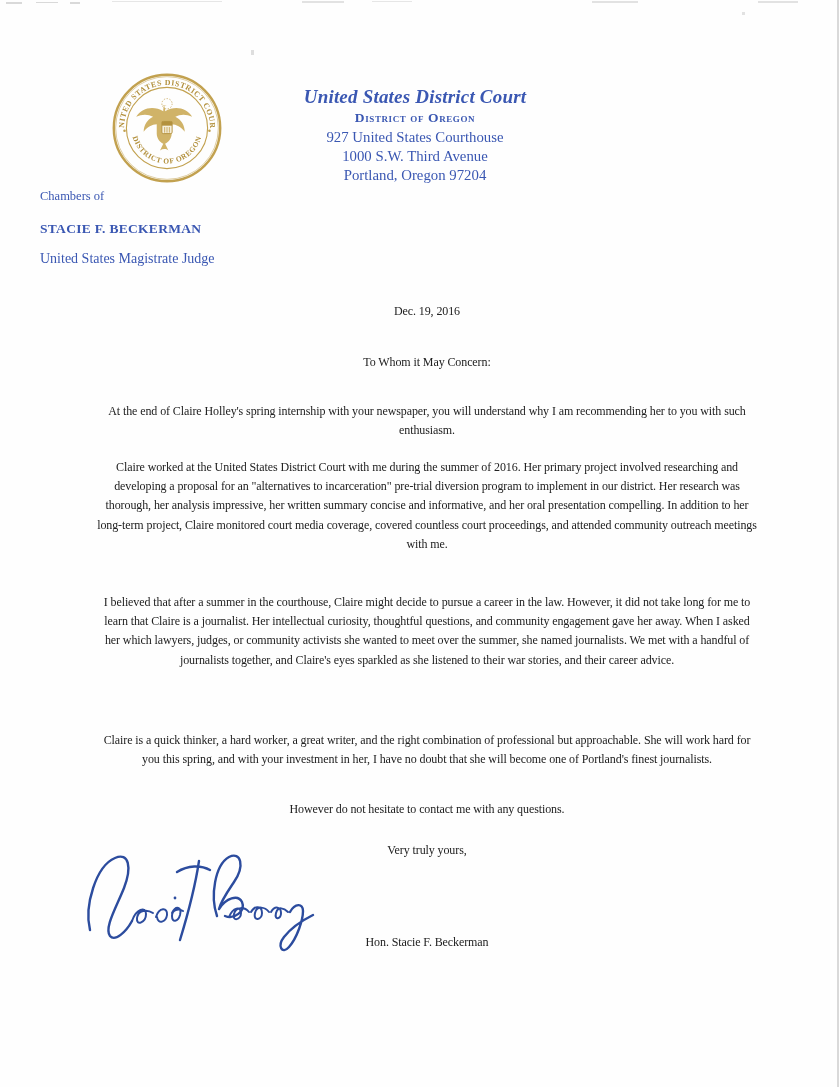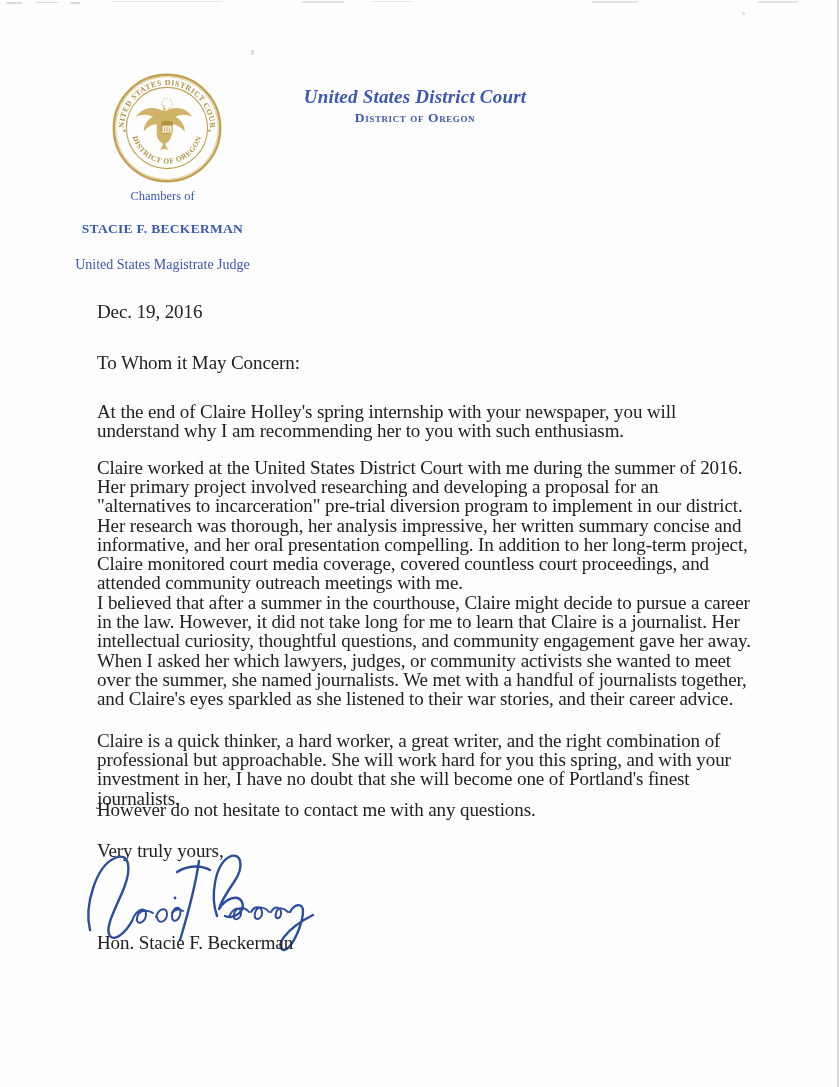--- a/index.html
+++ b/index.html
@@ -14,27 +14,27 @@
                background:#cfcfcf; opacity:.8; }
   
   .seal { position:absolute; left:111px; top:72px; width:112px; height:112px; }
   .header-block { position:absolute; left:265px; top:86px; width:300px;
                   text-align:center; color:#3a57b2; }
   .court-name { font-size:19px; font-weight:bold; font-style:italic; letter-spacing:.2px; }
   .court-district { font-size:13.5px; font-weight:bold; font-variant:small-caps;
                     letter-spacing:.6px; margin-top:2px; }
   .court-address { font-size:14.8px; line-height:19px; margin-top:2px; }
   .chambers-block { position:absolute; left:40px; top:189px; width:245px;
-                    text-align:center; color:#3a57b2; }
+                    text-align:left; color:#3a57b2; }
   .chambers-label { font-size:12.5px; }
   .judge-name { font-size:13.5px; font-weight:bold; letter-spacing:.3px; margin-top:17px; }
-  .judge-title { font-size:14px; margin-top:20px; }
+  .judge-title { font-size:14px; margin-top:14px; }
   
   .body-text { position:absolute; left:97px; width:660px; color:#212121;
-               font-size:19px; line-height:19.2px; letter-spacing:-0.1px; }
+               font-size:12px; line-height:19.2px; letter-spacing:-0.1px;text-align:center; }
   .t-date      { top:302px; }
   .t-salute    { top:353px; }
   .t-p0        { top:378px;margin-top:24px; }
   .t-p1        { top:458px; }
   .t-p2        { top:593px; }
   .t-p3        { top:731px; }
   .t-p4        { top:800px; }
   .t-closing   { top:841px; }
   .t-typedname { top:933px; }
   
@@ -94,20 +94,25 @@
                  c-6 -10 -19 -12 -29 -6 l0 -2 c0 -2.2 -1.8 -4 -4 -4 z" fill="#cbab58" opacity=".9"></path>
         <rect x="54.5" y="53" width="11" height="13" rx="1.5" fill="#f6efdc" stroke="#b3913e" stroke-width="1"></rect>
         <rect x="54.5" y="53" width="11" height="4.5" fill="#b3913e"></rect>
         <path d="M57.5 59 l0 6 M60 59 l0 6 M62.5 59 l0 6" class="seal-stroke" stroke-width=".9"></path>
       </g>
     </svg>
 
     <div class="header-block">
       <div class="court-name">United States District Court</div>
       <div class="court-district">District of Oregon</div>
+      <div class="court-address">
+        <div>927 United States Courthouse</div>
+        <div>1000 S.W. Third Avenue</div>
+        <div>Portland, Oregon 97204</div>
+      </div>
     </div>
 
     <div class="chambers-block">
       <div class="chambers-label">Chambers of</div>
       <div class="judge-name">STACIE F. BECKERMAN</div>
       <div class="judge-title">United States Magistrate Judge</div>
     </div>
   </div>
 
   <div>

